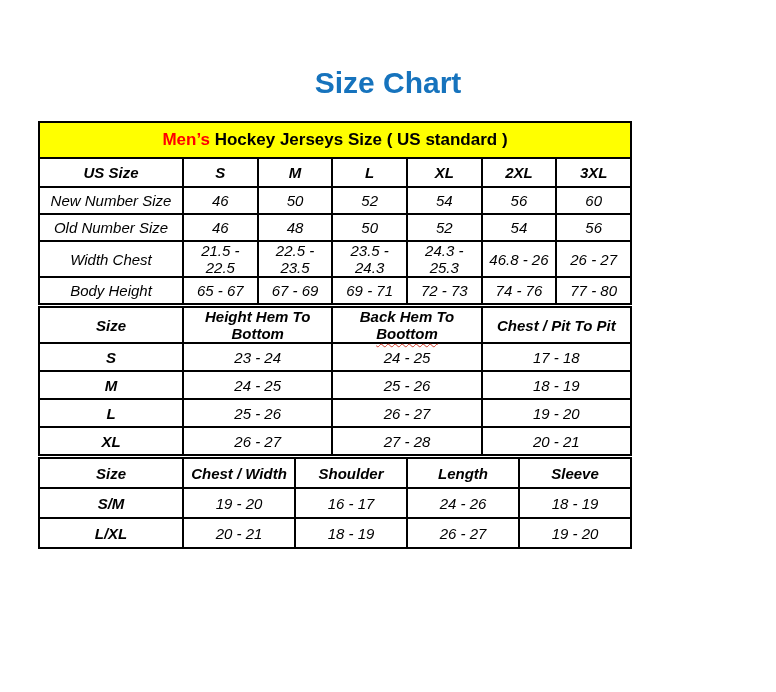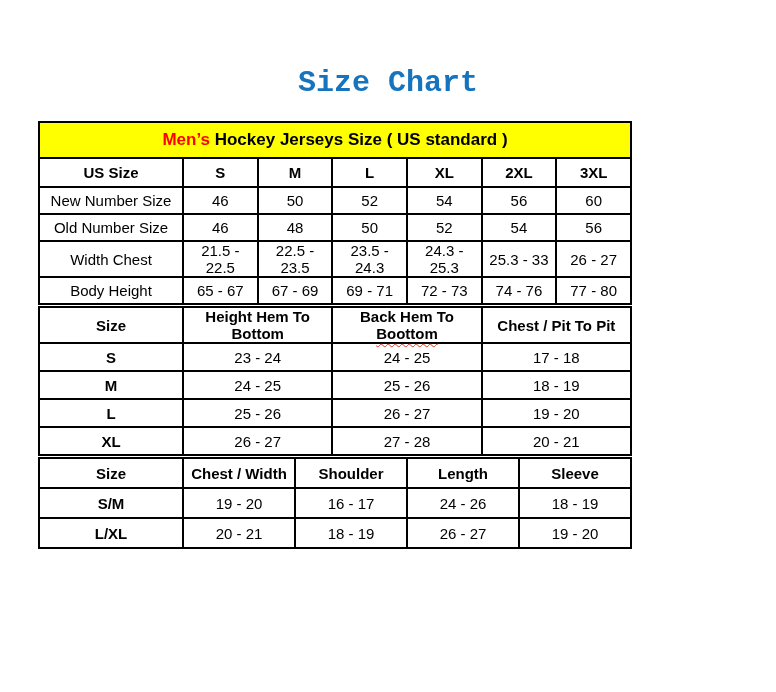--- a/index.html
+++ b/index.html
@@ -9,21 +9,20 @@
     font-family:"Liberation Sans",sans-serif;
     position:relative;
   }
   .page-title{
     margin:66px 0 0 0;
     text-align:center;
     font-size:30px;
     font-weight:bold;
     color:#1673bd;
     letter-spacing:0px;
-    font-family:Liberation Mono, monospace;
   }
   .tables-wrap{
     position:absolute;
     left:38px;top:121px;
     width:594px;
   }
   .band{
     background:#ffff00;
     border:2px solid #000;
     height:34px;line-height:34px;
@@ -33,20 +32,21 @@
     white-space:pre;
   }
   .band.band-sm{height:26px;line-height:26px;}
   .band .red{color:#ff0000;}
   table.size-table{
     width:100%;
     border-collapse:collapse;
     table-layout:fixed;
     margin-top:-2px;
     margin-bottom:3px;
+    font-style:italic;
   }
   table.size-table th,table.size-table td{
     border:2px solid #000;
     text-align:center;
     vertical-align:middle;
     padding:0 2px;
     font-size:15px;
   }
   table.size-table thead th{font-weight:bold;}
   col.label-col{width:144px;}
@@ -115,21 +115,21 @@
           <td>52</td>
           <td>54</td>
           <td>56</td>
         </tr>
         <tr>
           <th scope="row">Width Chest</th>
           <td>21.5 - 22.5</td>
           <td>22.5 - 23.5</td>
           <td>23.5 - 24.3</td>
           <td>24.3 - 25.3</td>
-          <td>25.3 - 33</td>
+          <td>46.8 - 26</td>
           <td>26 - 27</td>
         </tr>
         <tr>
           <th scope="row">Body Height</th>
           <td>65 - 67</td>
           <td>67 - 69</td>
           <td>69 - 71</td>
           <td>72 - 73</td>
           <td>74 - 76</td>
           <td>77 - 80</td>

